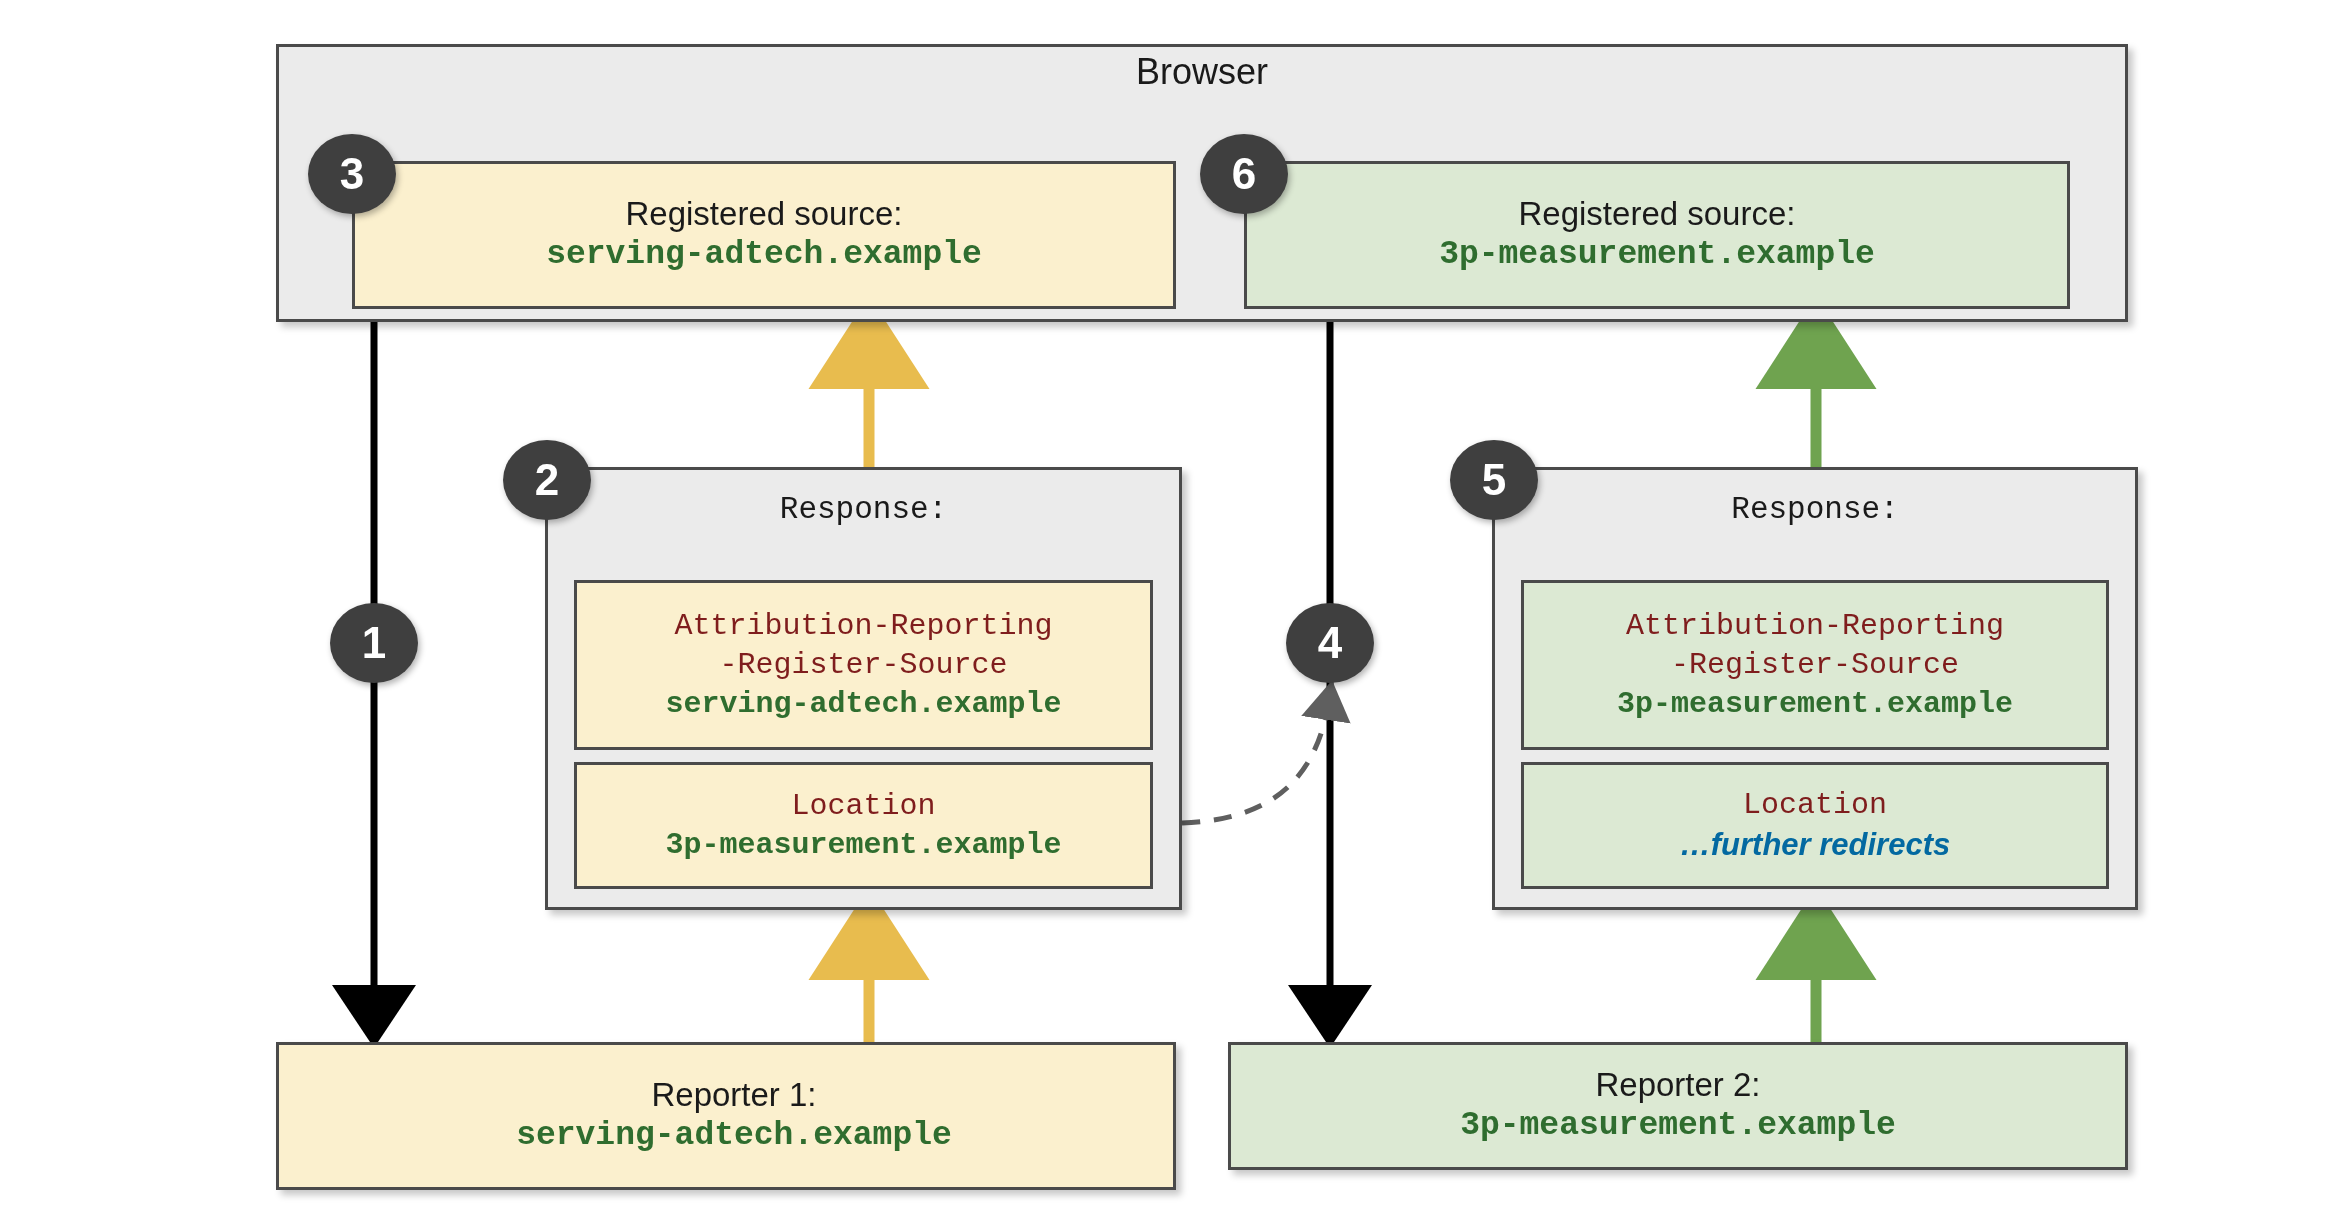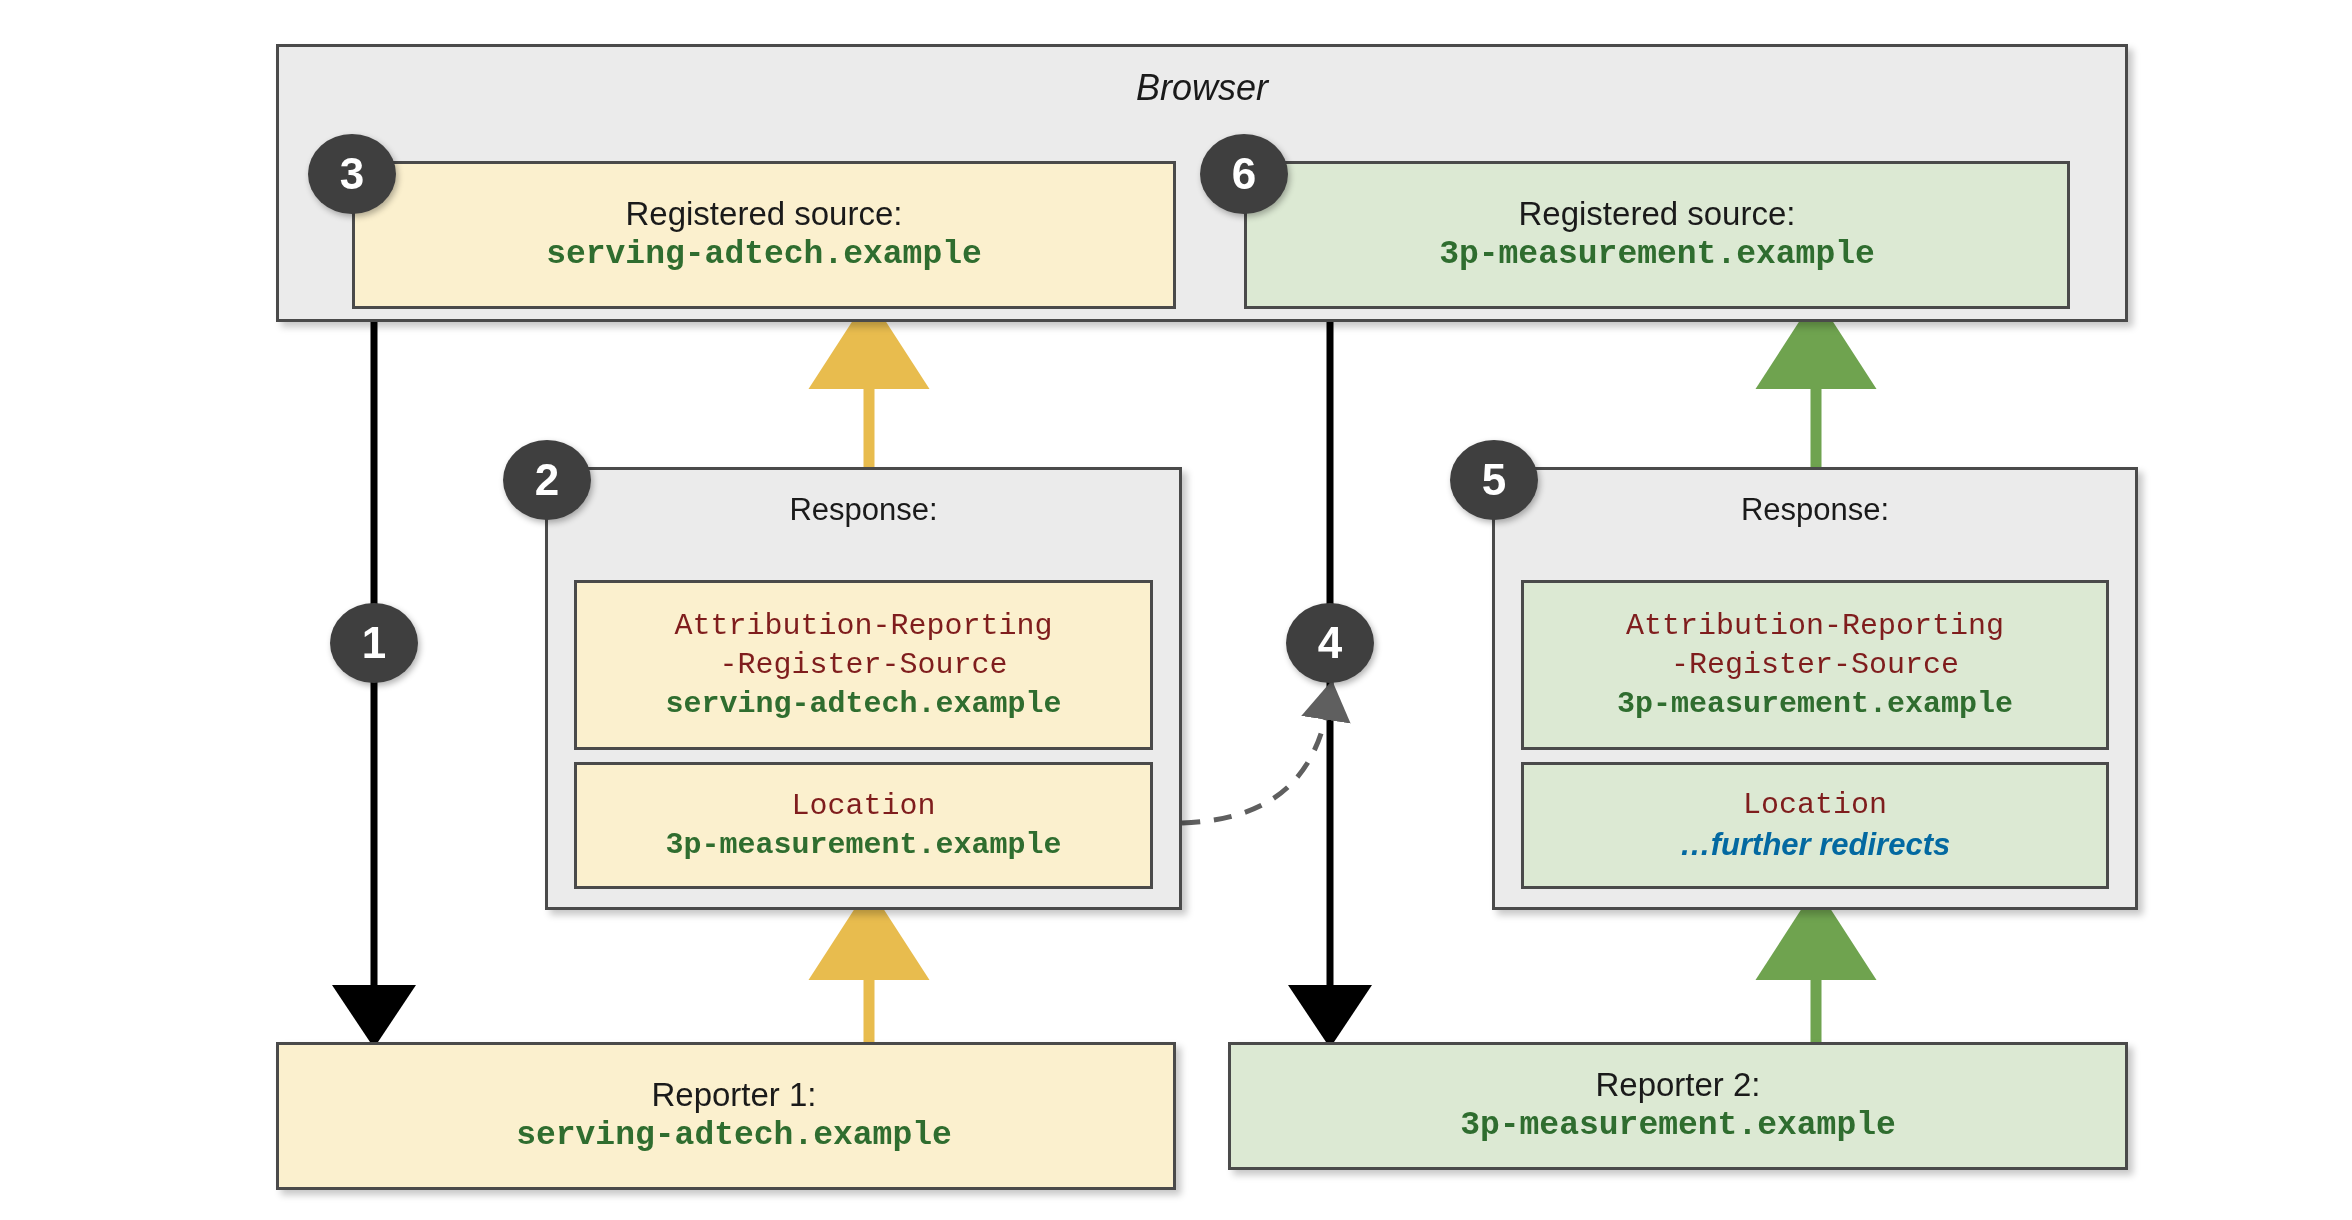--- a/index.html
+++ b/index.html
@@ -80,21 +80,21 @@
   .val-italic {
     font-family: "Liberation Sans", sans-serif;
     color: #0369a1;
     font-weight: bold;
     font-style: italic;
     font-size: 31px;
     line-height: 1.3;
     white-space: nowrap;
   }
   .box-title {
-    font-family: Liberation Sans, sans-serif;
+    font-family: Liberation Mono, monospace;
     font-size: 31px;
     color: #1a1a1a;
     white-space: nowrap;
   }
   .browser-title {
     position: absolute;
     font-family: "Liberation Sans", sans-serif;
     font-size: 36px;
     color: #1a1a1a;
     white-space: nowrap;
@@ -159,21 +159,21 @@
     <line x1="1330" y1="322" x2="1330" y2="1020" stroke="#000000" stroke-width="7" marker-end="url(#ah-black)"></line>
 
     <path d="M 1182,823 C 1260,820 1315,790 1329,700" fill="none" stroke="#5f5f5f" stroke-width="5" stroke-dasharray="18 14" marker-end="url(#ah-dash)"></path>
 
     <line x1="1816" y1="1042" x2="1816" y2="925" stroke="#6fa34f" stroke-width="11" marker-end="url(#ah-green)"></line>
 
     <line x1="1816" y1="467" x2="1816" y2="334" stroke="#6fa34f" stroke-width="11" marker-end="url(#ah-green)"></line>
   </svg>
 
   <div class="box grey" style="left:276px; top:44px; width:1852px; height:278px; z-index:10;">
-    <span class="browser-title" style="left:50%; transform:translateX(-50%); top:20px;font-style:italic;">Browser</span>
+    <span class="browser-title" style="left:50%; transform:translateX(-50%); top:4px;">Browser</span>
   </div>
 
   <div class="inner-card yellow" style="left:352px; top:144px; width:824px; height:148px; z-index:20;">
     <span class="label-sans">Registered source:</span>
     <span class="label-mono">serving-adtech.example</span>
   </div>
   <div class="badge" style="left:308px; top:134px;">3</div>
 
   <div class="inner-card green" style="left:1244px; top:144px; width:826px; height:148px; z-index:20;">
     <span class="label-sans">Registered source:</span>

